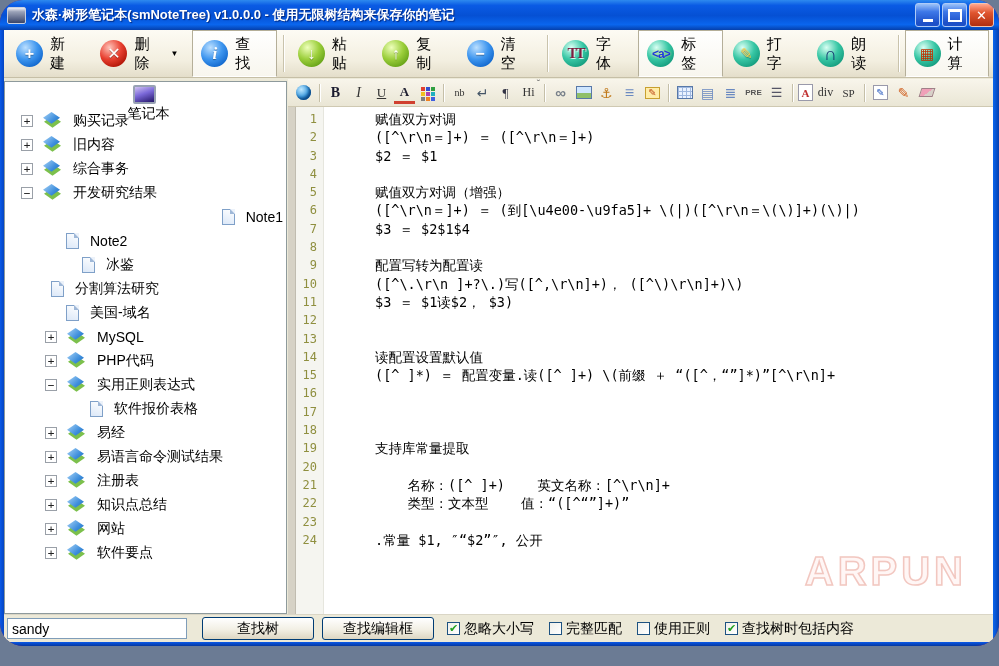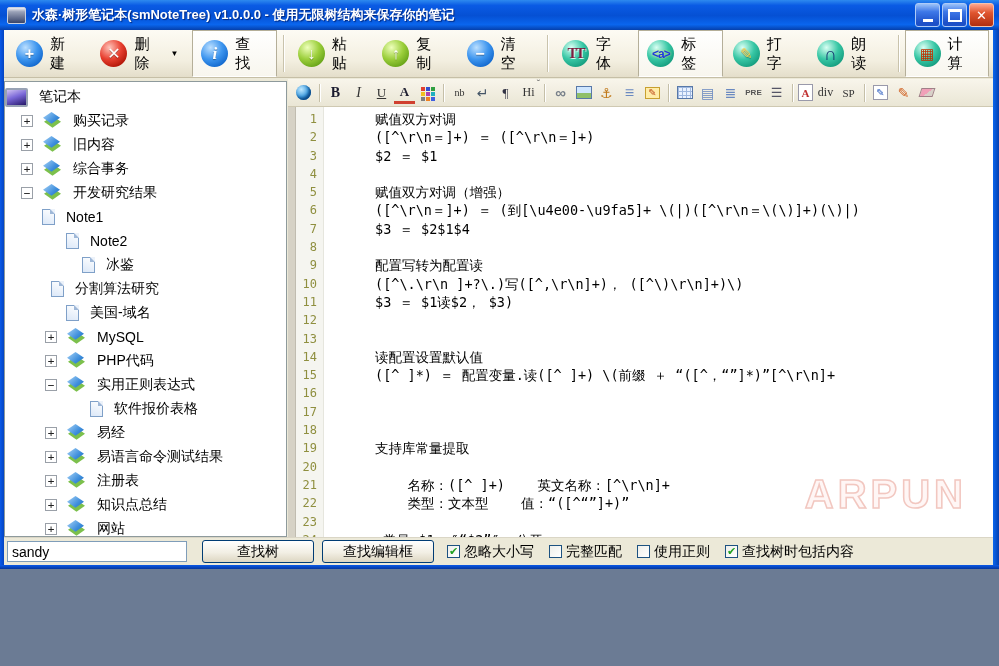--- a/index.html
+++ b/index.html
@@ -1,18 +1,18 @@
 <!DOCTYPE html>
 <html><head>
 <meta charset="utf-8">
 <style>
   html,body{margin:0;padding:0;background:#6b7b94;}
-  .window{position:relative;width:999px;height:569px;overflow:hidden;
+  .window{position:relative;width:999px;height:646px;overflow:hidden;
     font-family:"Liberation Sans","DejaVu Sans",sans-serif;background:#701a75;
-    box-sizing:border-box;}
+    box-sizing:border-box;border-radius:23px;}
   
   .titlebar{position:absolute;left:0;top:0;right:0;height:30px;display:flex;align-items:center;
     padding:0 5px;box-sizing:border-box;
     background:linear-gradient(180deg,#2E8AEF 0%,#0A5BE4 18%,#0550D4 52%,#0A66EE 82%,#0540AC 100%);}
   .title-icon{width:17px;height:15px;margin:0 6px 0 2px;border:1px solid #C8D0E0;border-radius:2px;
     background:linear-gradient(180deg,#EDEDF4 0%,#9AA2B8 25%,#39456A 100%);flex:none;}
   .title-text{color:#fff;font-size:13px;font-weight:bold;text-shadow:1px 1px 1px #00277e;
     white-space:nowrap;overflow:hidden;flex:1;}
   .win-btn{width:25px;height:24px;margin-left:2px;border-radius:3px;flex:none;display:flex;
     align-items:center;justify-content:center;color:#fff;font-size:13px;font-weight:bold;box-sizing:border-box;}
@@ -203,21 +203,21 @@
         </div>
         <div class="tb-sep"></div>
         <div class="tb-btn pressed">
           <span class="tb-icon ic-calc">▦</span>
           <span class="tb-label">计算</span>
         </div>
       </div>
 
     <div class="content">
       <div class="tree-panel">
-          <div class="trow" style="">
+          <div class="trow" style="padding-left: 6px; flex-direction: column;">
             <span class="ticon i-root"></span>
             <span class="tlabel">笔记本</span>
           </div>
           <div class="trow" style="padding-left: 16px;">
             <span class="tslot tbox">+</span>
             <span class="ticon i-book"></span>
             <span class="tlabel">购买记录</span>
           </div>
           <div class="trow" style="padding-left: 16px;">
             <span class="tslot tbox">+</span>
@@ -227,21 +227,21 @@
           <div class="trow" style="padding-left: 16px;">
             <span class="tslot tbox">+</span>
             <span class="ticon i-book"></span>
             <span class="tlabel">综合事务</span>
           </div>
           <div class="trow" style="padding-left: 16px;">
             <span class="tslot tbox">−</span>
             <span class="ticon i-book"></span>
             <span class="tlabel">开发研究结果</span>
           </div>
-          <div class="trow" style="padding-left: 16px;">
+          <div class="trow" style="padding-left: 16px; justify-content: flex-end;">
             <span class="tslot"></span>
             <span class="ticon i-page"></span>
             <span class="tlabel">Note1</span>
           </div>
           <div class="trow" style="padding-left: 40px;">
             <span class="tslot"></span>
             <span class="ticon i-page"></span>
             <span class="tlabel">Note2</span>
           </div>
           <div class="trow" style="padding-left: 56px;">

